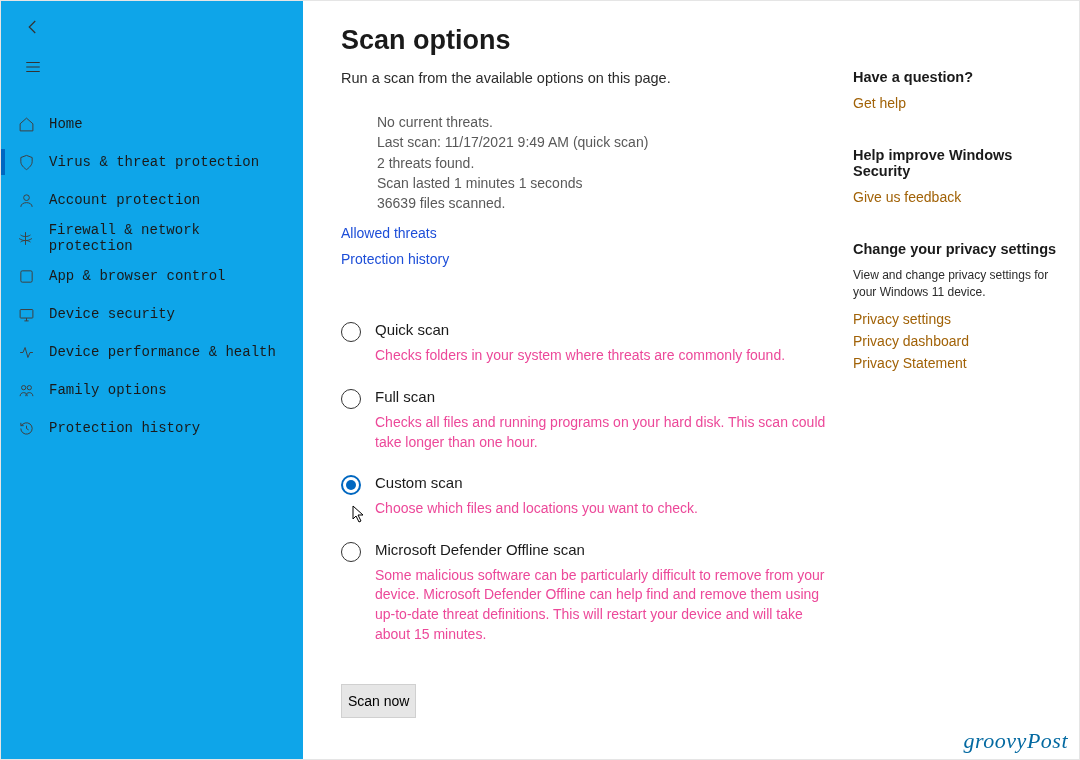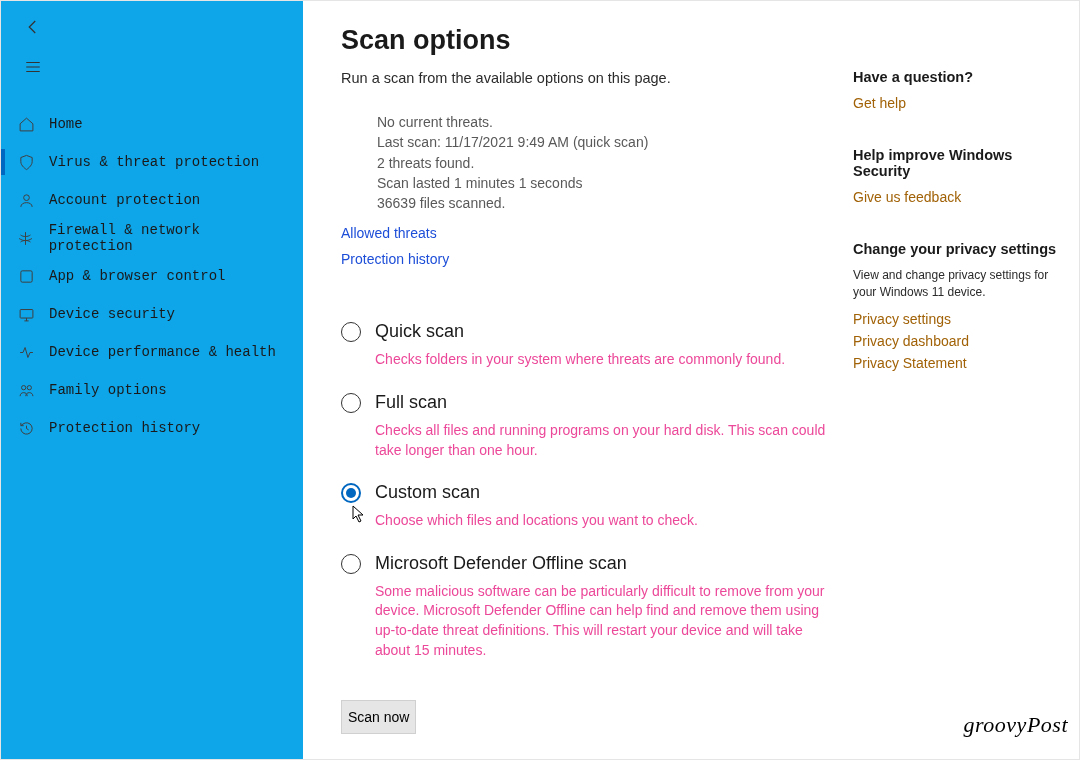--- a/index.html
+++ b/index.html
@@ -63,21 +63,21 @@
   .radio-option { display: flex; margin-bottom: 22px; }
   .radio-outer {
     width: 20px; height: 20px; border-radius: 50%;
     border: 1.5px solid #333; flex-shrink: 0;
     display: flex; align-items: center; justify-content: center;
     margin-top: 1px; cursor: pointer;
   }
   .radio-outer.checked { border: 2px solid #0067c0; }
   .radio-inner { width: 10px; height: 10px; border-radius: 50%; background: #0067c0; }
   .option-body { margin-left: 14px; }
-  .option-title { font-size: 18px; margin-bottom: 8px; }
+  .option-title { font-size: 15px; margin-bottom: 8px; }
   .option-desc { font-size: 14px; color: #ec4899; line-height: 1.4; }
   .scan-btn {
     margin-top: 18px;
     padding: 8px 6px;
     background: #e6e6e6;
     border: 1px solid #d0d0d0;
     font-size: 14px;
     cursor: pointer;
   }
   .right-rail { margin-left: 24px; padding-top: 44px; width: 210px; }
@@ -86,25 +86,25 @@
   .rail-text { font-size: 12px; color: #2b2b2b; line-height: 1.4; margin-bottom: 10px; }
   .rail-link { color: #a16207; font-size: 14px; cursor: pointer; display: block; margin-bottom: 6px; }
   .cursor {
     position: absolute;
     left: 352px; top: 505px;
     width: 14px; height: 18px;
     pointer-events: none;
   }
   .watermark {
     position: absolute;
-    right: 12px; bottom: 22px;
+    right: 12px; bottom: 6px;
     font-family: Georgia, serif;
     font-style: italic;
     font-size: 22px;
-    color: #000000;
+    color: #0369a1;
     letter-spacing: 0.5px;
   }
 </style>
 </head>
 <body>
 
 <div class="sidebar">
   <div class="top-icons">
     <div class="icon-btn">
       <svg viewBox="0 0 24 24">

